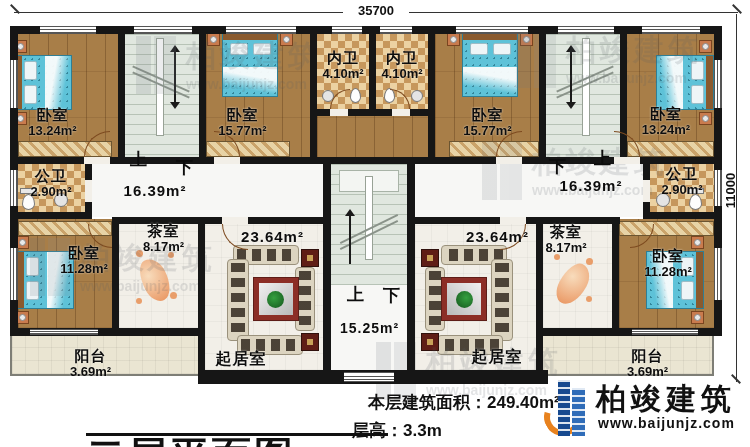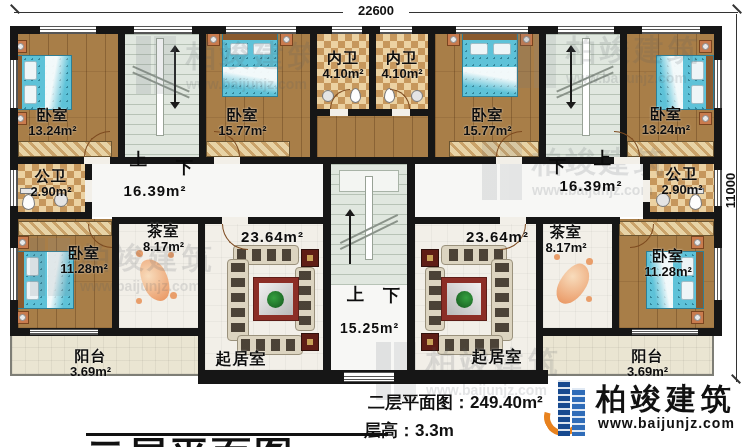--- a/index.html
+++ b/index.html
@@ -423,31 +423,31 @@
   <div class="a slab" style="left:130px;top:148px">上</div>
   <div class="a slab" style="left:176px;top:156px">下</div>
   <div class="a slab" style="left:549px;top:155px">下</div>
   <div class="a slab" style="left:594px;top:147px">上</div>
   <div class="a slab" style="left:347px;top:283px">上</div>
   <div class="a slab" style="left:383px;top:284px">下</div>
 
   <div class="a dimline" style="left:14px;top:12px;width:724px;height:1px"></div>
   <div class="a tick" style="left:9px;top:8px"></div>
   <div class="a tick" style="left:731px;top:8px"></div>
-  <div class="a dimtext" style="left:343px;top:3px;width:66px">22600</div>
+  <div class="a dimtext" style="left:343px;top:3px;width:66px">35700</div>
   <div class="a dimline" style="left:736px;top:14px;width:1px;height:368px"></div>
   <div class="a tick" style="left:730px;top:378px"></div>
   <div class="a dimtext" style="left:700px;top:183px;width:60px;background:transparent;transform:rotate(-90deg)">11000</div>
 
   <div class="a ft-title" style="left:86px;top:388px">二层平面图</div>
   <div class="a" style="left:86px;top:433px;width:302px;height:3px;background:#111"></div>
   <div class="a ft-info" style="left:368px;top:391px">
-    <span>二层平面图：</span><span>249.40m²</span>
-  </div>
-  <div class="a ft-info" style="left:364px;top:419px">
+    <span>本层建筑面积：</span><span>249.40m²</span>
+  </div>
+  <div class="a ft-info" style="left:352px;top:419px">
     <span>层高：</span><span>3.3m</span>
   </div>
   <div class="a" style="left:544px;top:378px;width:46px;height:64px">
     <div class="a" style="left:0;top:20px;width:38px;height:38px;border:6px solid transparent;border-left-color:#e8821e;border-bottom-color:#e8821e;border-radius:50%;transform:rotate(-30deg)"></div>
     <div class="a tower" style="left:14px;top:2px;width:12px;height:56px;background-color:#17498f"></div>
     <div class="a tower" style="left:28px;top:10px;width:13px;height:48px;background-color:#2f6cb8"></div>
   </div>
   <div class="a brand-name" style="left:596px;top:379px">柏竣建筑</div>
   <div class="a brand-url" style="left:598px;top:415px">www.baijunjz.com</div>
 

